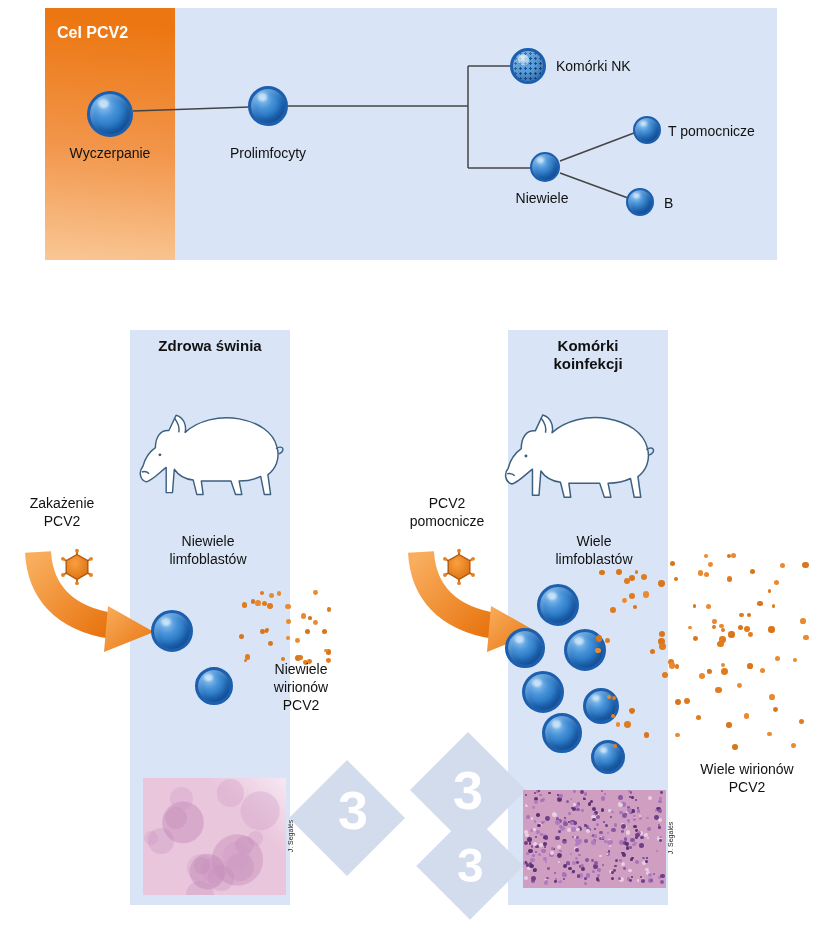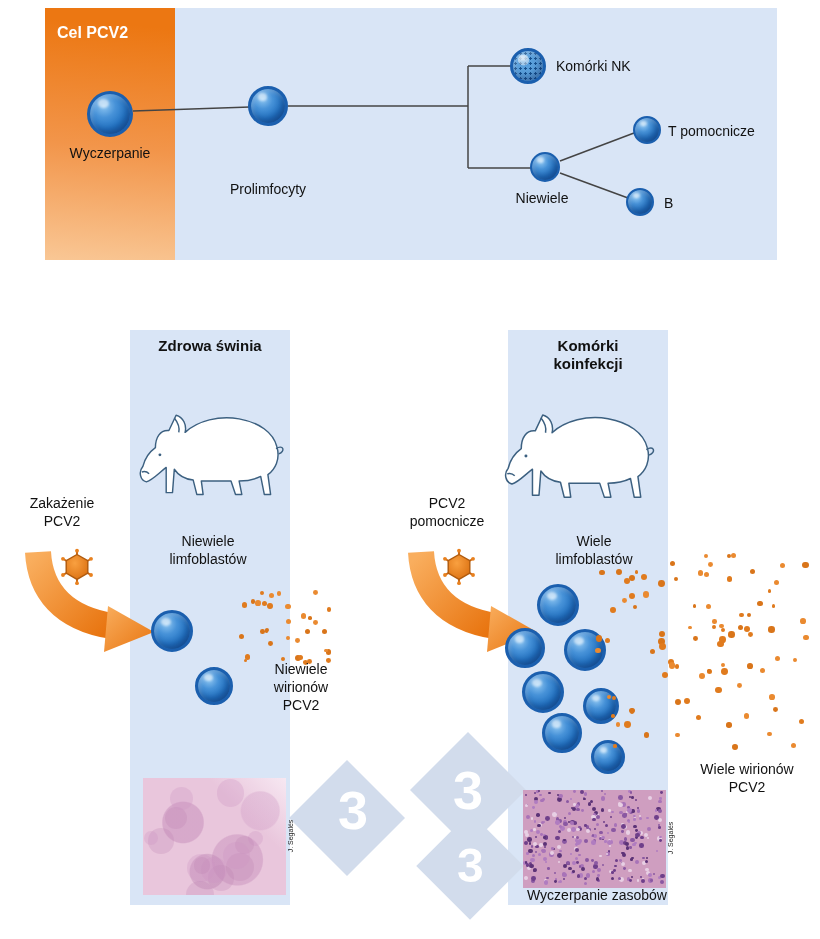--- a/index.html
+++ b/index.html
@@ -93,21 +93,21 @@
   </svg>
 
   <div class="cell" style="left:87px;top:91px;width:46px;height:46px;"></div>
   <div class="cell" style="left:248px;top:86px;width:40px;height:40px;"></div>
   <div class="cell stippled" style="left:510px;top:48px;width:36px;height:36px;"></div>
   <div class="cell small" style="left:530px;top:152px;width:30px;height:30px;"></div>
   <div class="cell small" style="left:633px;top:116px;width:28px;height:28px;"></div>
   <div class="cell small" style="left:626px;top:188px;width:28px;height:28px;"></div>
 
   <div class="lbl" style="left:60px;top:144px;width:100px;">Wyczerpanie</div>
-  <div class="lbl" style="left:218px;top:144px;width:100px;margin-top:36px;">Prolimfocyty</div>
+  <div class="lbl" style="left:218px;top:144px;width:100px;">Prolimfocyty</div>
   <div class="lbl left" style="left:556px;top:57px;width:110px;">Komórki NK</div>
   <div class="lbl" style="left:497px;top:189px;width:90px;">Niewiele</div>
   <div class="lbl left" style="left:668px;top:122px;width:110px;">T pomocnicze</div>
   <div class="lbl left" style="left:664px;top:194px;width:30px;">B</div>
 
   <div class="diamond" style="left:306px;top:777px;width:82px;height:82px;">
     <span class="digit" style="transform:rotate(-45deg) translate(6px,-8px);">3</span>
   </div>
   <div class="diamond" style="left:427px;top:749px;width:82px;height:82px;">
     <span class="digit">3</span>
@@ -712,16 +712,15 @@
       <span style="position: absolute; border-radius: 50%; width: 3.23334px; height: 3.23334px; left: 12.6919%; top: 60.341%; background: rgb(168, 115, 184);"></span>
       <span style="position: absolute; border-radius: 50%; width: 2.64609px; height: 2.64609px; left: 13.8957%; top: 47.2456%; background: rgb(92, 51, 119);"></span>
       <span style="position: absolute; border-radius: 50%; width: 4.07085px; height: 4.07085px; left: 18.8291%; top: 62.2567%; background: rgb(232, 208, 228);"></span>
       <span style="position: absolute; border-radius: 50%; width: 4.84964px; height: 4.84964px; left: 58.9671%; top: 50.7969%; background: rgb(176, 124, 192);"></span>
       <span style="position: absolute; border-radius: 50%; width: 2.51406px; height: 2.51406px; left: 74.3192%; top: 57.6059%; background: rgb(138, 88, 162);"></span>
       <span style="position: absolute; border-radius: 50%; width: 3.72348px; height: 3.72348px; left: 48.4011%; top: 28.1237%; background: rgb(110, 63, 138);"></span>
     </div>
   <div class="credit" style="left:642px;top:833px;width:60px;height:10px;">J. Segalés</div>
 
   <div class="lbl" style="left:502px;top:886px;width:190px;z-index:5;">
-    <div>Wyczerpanie zasobów</div>
   </div>
 
 </div>
 
 </body></html>

